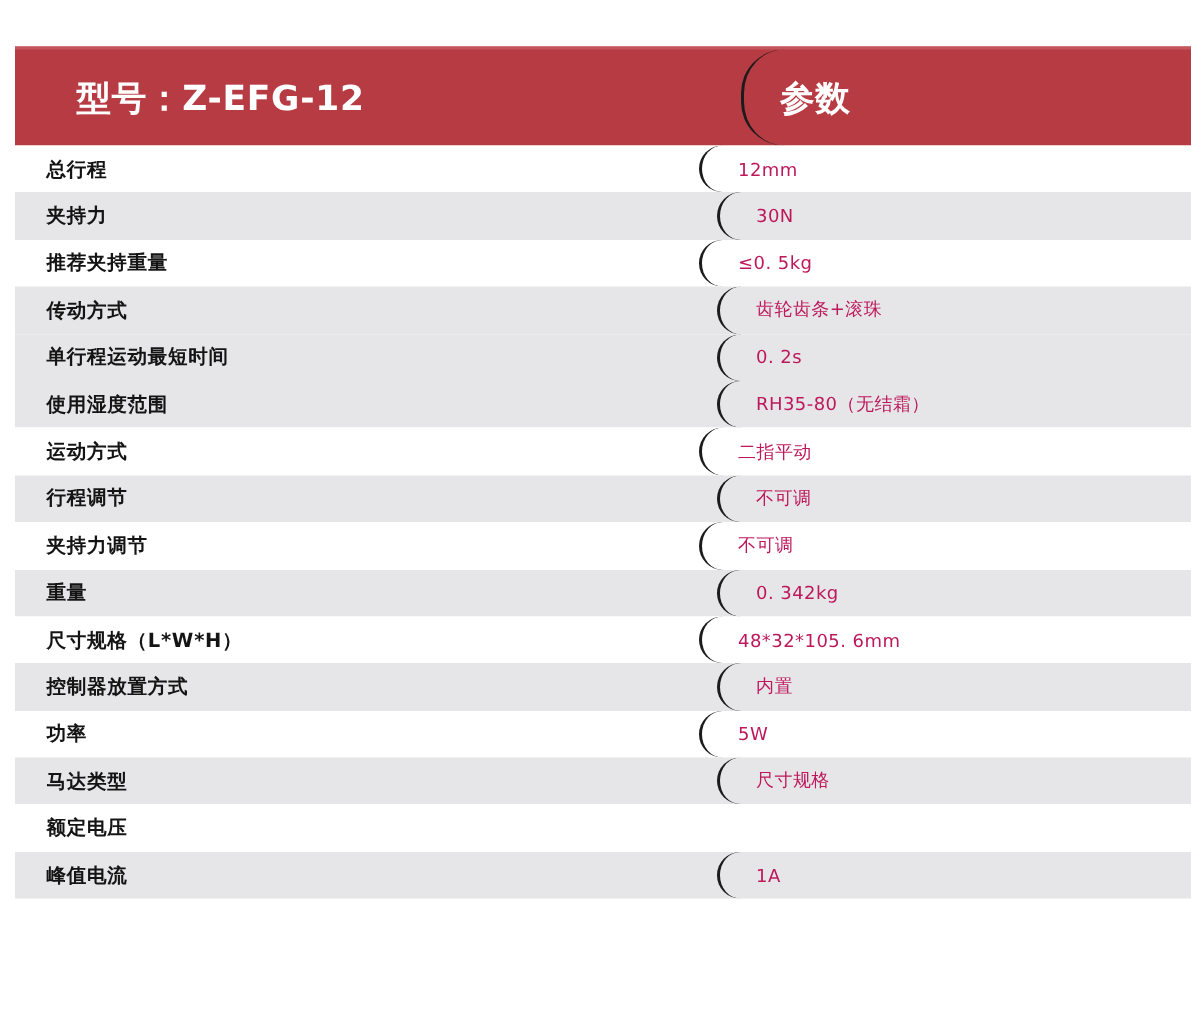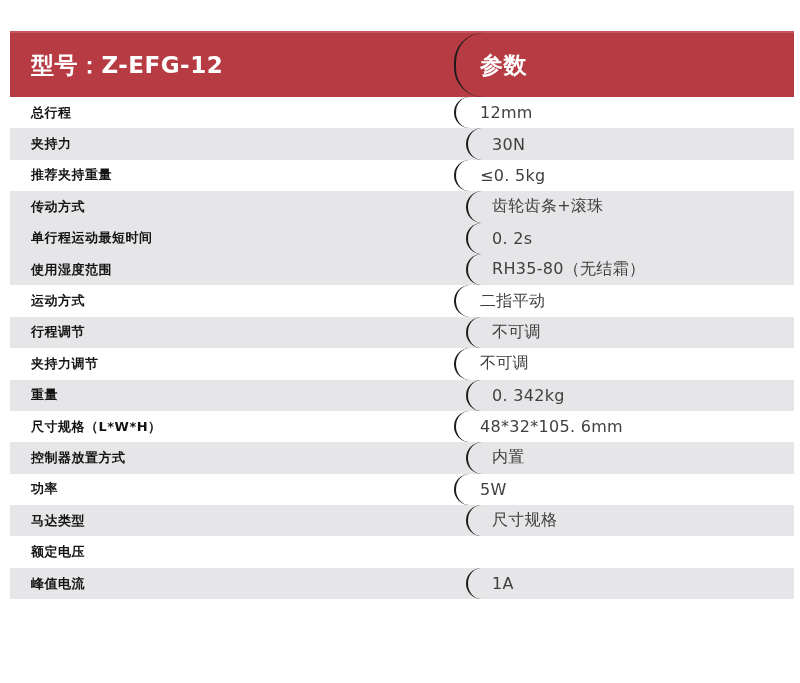--- a/index.html
+++ b/index.html
@@ -27,20 +27,21 @@
     background: var(--header-red, #B73B43);
     border-top: 2px solid var(--header-red-light, #C4565D);
     color: #ffffff;
   }
   .spec-header .cell {
     display: flex;
     align-items: center;
     font-size: 23px;
     font-weight: 700;
     letter-spacing: 0.5px;
+    margin-left: 20px;
   }
   .col-left {
     width: 444px;
     box-sizing: border-box;
     padding-left: 21px;
   }
   .col-right {
     flex: 1;
     box-sizing: border-box;
     border-left: 2px solid var(--divider, #1B1B1B);
@@ -60,24 +61,25 @@
     display: flex;
     align-items: center;
   }
   .spec-label {
     font-size: 13px;
     font-weight: 700;
     color: #141414;
     letter-spacing: 0.5px;
   }
   .spec-value {
-    font-size: 16px;
+    font-size: 12px;
     font-weight: 400;
-    color: #404040;
+    color: #be185d;
     letter-spacing: 0.3px;
+    margin-left: 12px;
   }
 </style>
 </head>
 <body>
 
 <div class="page">
   <div class="spec-table">
 
     <div class="spec-header">
       <div class="cell col-left">型号：Z-EFG-12</div>

